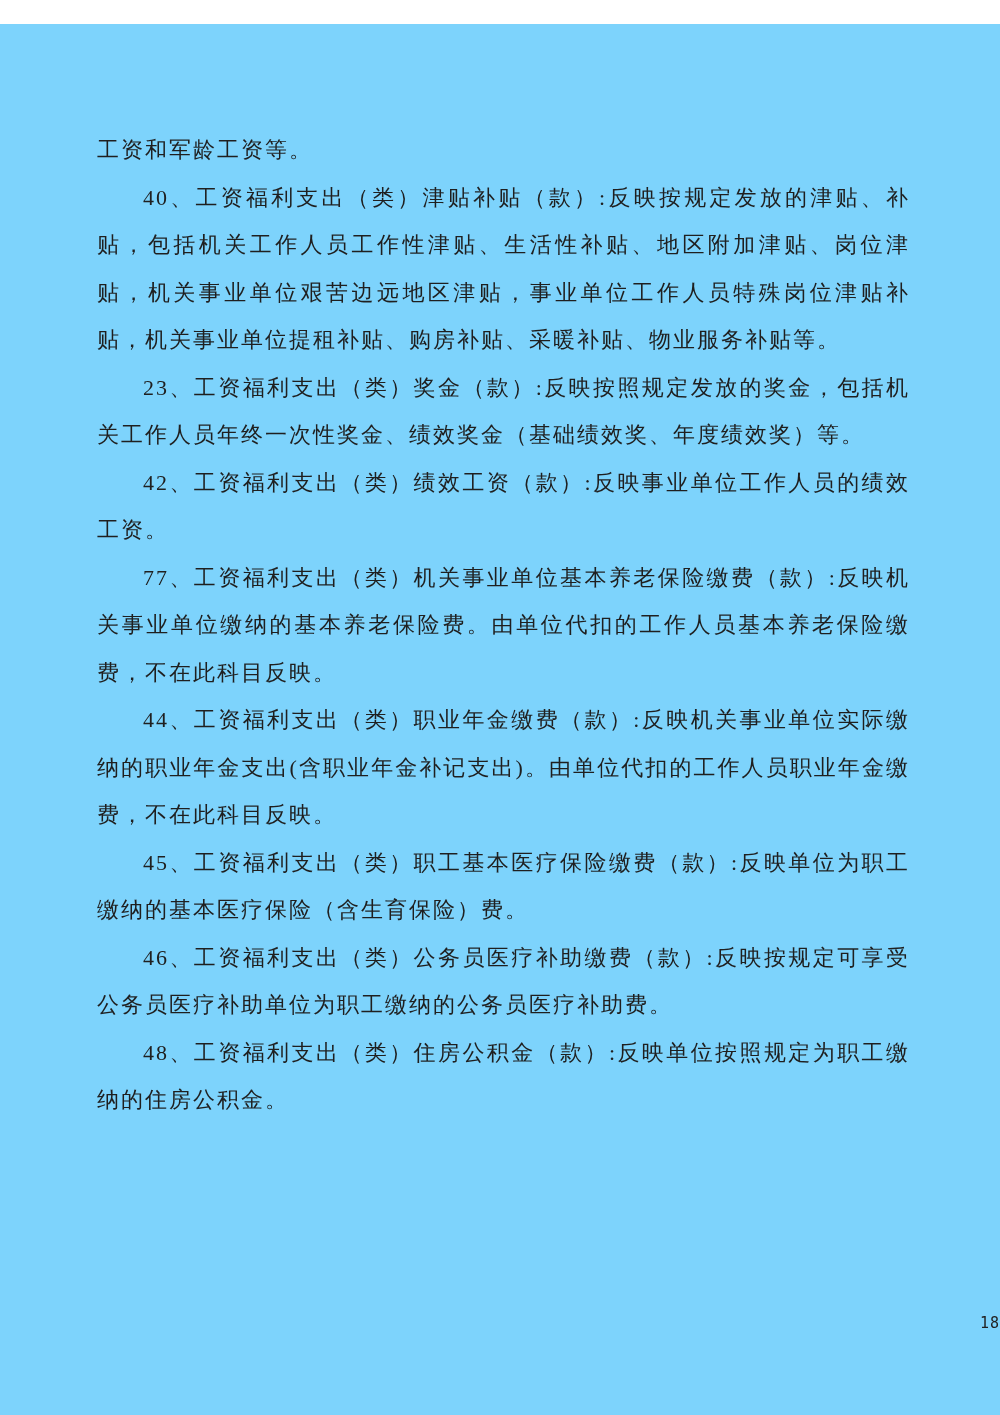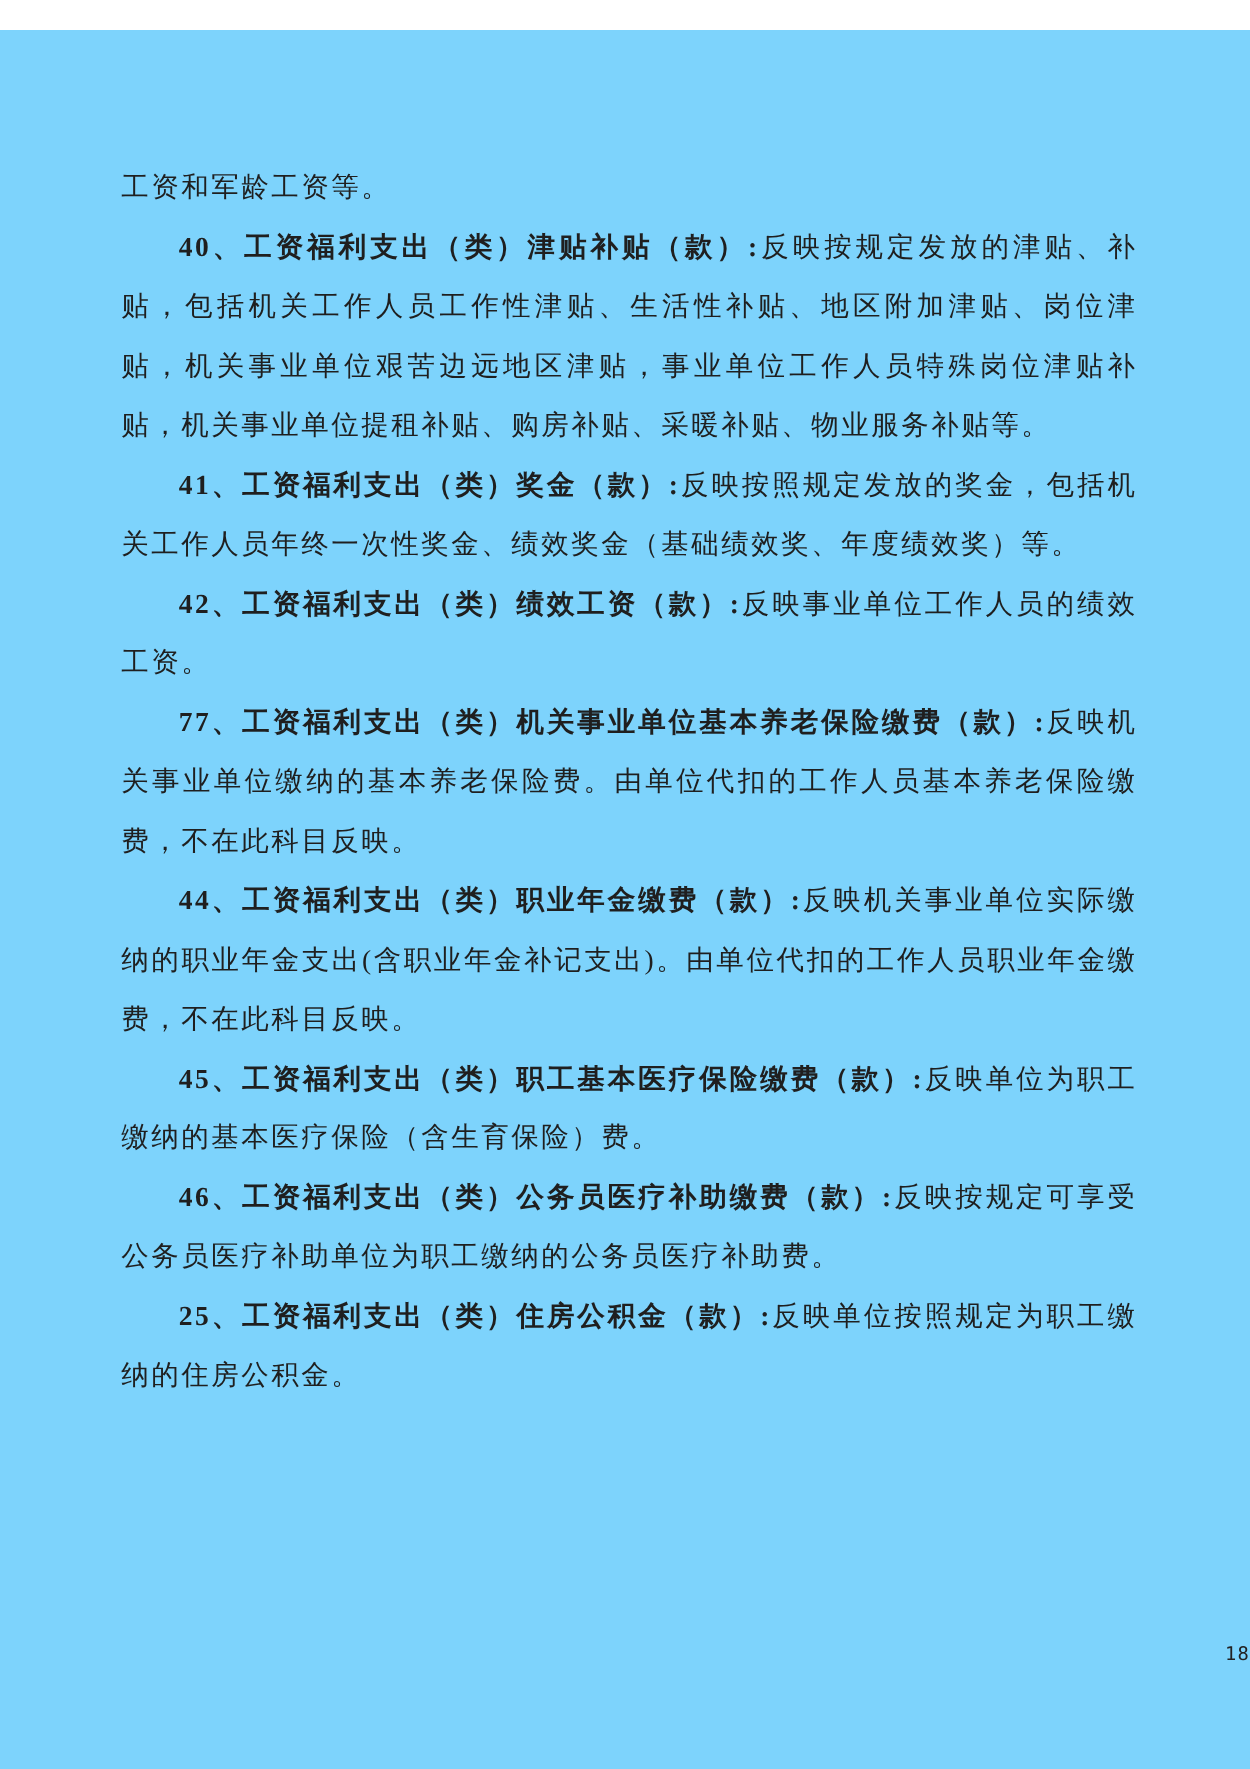--- a/index.html
+++ b/index.html
@@ -30,21 +30,21 @@
     line-height: 47.5px;
     letter-spacing: 2px;
     text-align: justify;
     text-align-last: left;
     word-break: break-all;
   }
   p.para.indent {
     text-indent: 46px;
   }
   p.para .lead {
-    font-weight: bold;
+    font-weight: normal;
   }
   .footer {
     position: absolute;
     top: 1290px;
     left: 0;
     width: 100%;
     text-align: right;
     font-size: 15px;
     letter-spacing: 1px;
     color: #222222;
@@ -53,30 +53,30 @@
 </style>
 </head>
 <body>
 
 <div class="page">
   <div class="content">
   <p class="para"><span class="lead"></span><span class="rest">工资和军龄工资等。</span></p>
 
   <p class="para indent"><span class="lead">40、工资福利支出（类）津贴补贴（款）:</span><span class="rest">反映按规定发放的津贴、补贴，包括机关工作人员工作性津贴、生活性补贴、地区附加津贴、岗位津贴，机关事业单位艰苦边远地区津贴，事业单位工作人员特殊岗位津贴补贴，机关事业单位提租补贴、购房补贴、采暖补贴、物业服务补贴等。</span></p>
 
-  <p class="para indent"><span class="lead">41、工资福利支出（类）奖金（款）:</span><span class="rest">反映按照规定发放的奖金，包括机关工作人员年终一次性奖金、绩效奖金（基础绩效奖、年度绩效奖）等。</span></p>
+  <p class="para indent"><span class="lead">23、工资福利支出（类）奖金（款）:</span><span class="rest">反映按照规定发放的奖金，包括机关工作人员年终一次性奖金、绩效奖金（基础绩效奖、年度绩效奖）等。</span></p>
 
   <p class="para indent"><span class="lead">42、工资福利支出（类）绩效工资（款）:</span><span class="rest">反映事业单位工作人员的绩效工资。</span></p>
 
   <p class="para indent"><span class="lead">77、工资福利支出（类）机关事业单位基本养老保险缴费（款）:</span><span class="rest">反映机关事业单位缴纳的基本养老保险费。由单位代扣的工作人员基本养老保险缴费，不在此科目反映。</span></p>
 
   <p class="para indent"><span class="lead">44、工资福利支出（类）职业年金缴费（款）:</span><span class="rest">反映机关事业单位实际缴纳的职业年金支出(含职业年金补记支出)。由单位代扣的工作人员职业年金缴费，不在此科目反映。</span></p>
 
   <p class="para indent"><span class="lead">45、工资福利支出（类）职工基本医疗保险缴费（款）:</span><span class="rest">反映单位为职工缴纳的基本医疗保险（含生育保险）费。</span></p>
 
   <p class="para indent"><span class="lead">46、工资福利支出（类）公务员医疗补助缴费（款）:</span><span class="rest">反映按规定可享受公务员医疗补助单位为职工缴纳的公务员医疗补助费。</span></p>
 
 
-  <p class="para indent"><span class="lead">25、工资福利支出（类）住房公积金（款）:</span><span class="rest">反映单位按照规定为职工缴纳的住房公积金。</span></p>
+  <p class="para indent"><span class="lead">48、工资福利支出（类）住房公积金（款）:</span><span class="rest">反映单位按照规定为职工缴纳的住房公积金。</span></p>
 
 </div>
   <div class="footer">18</div>
 </div>
 
 </body></html>

